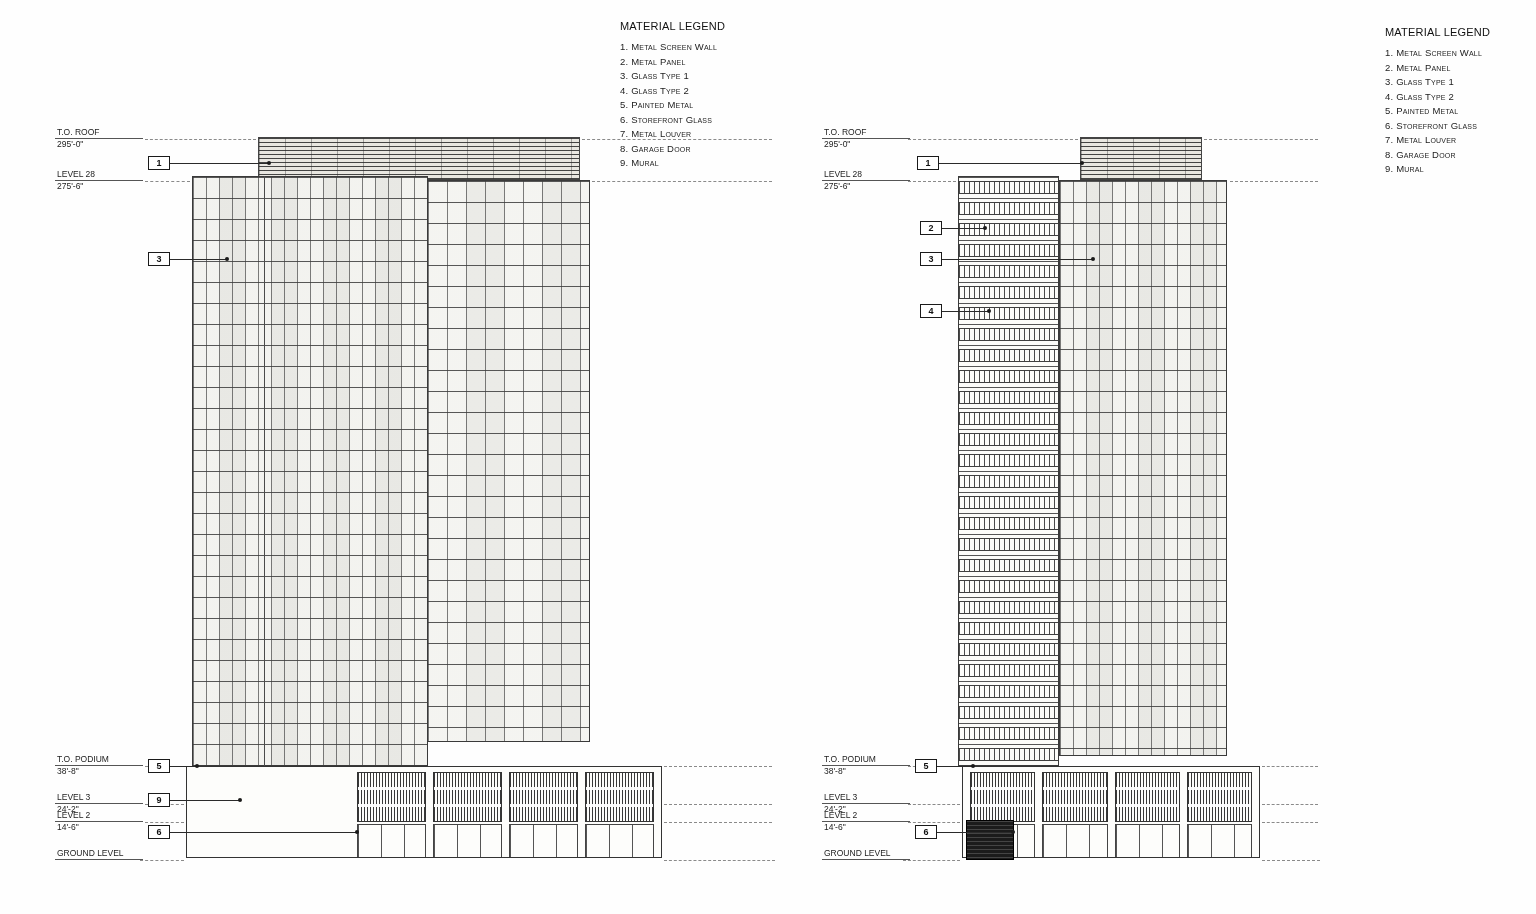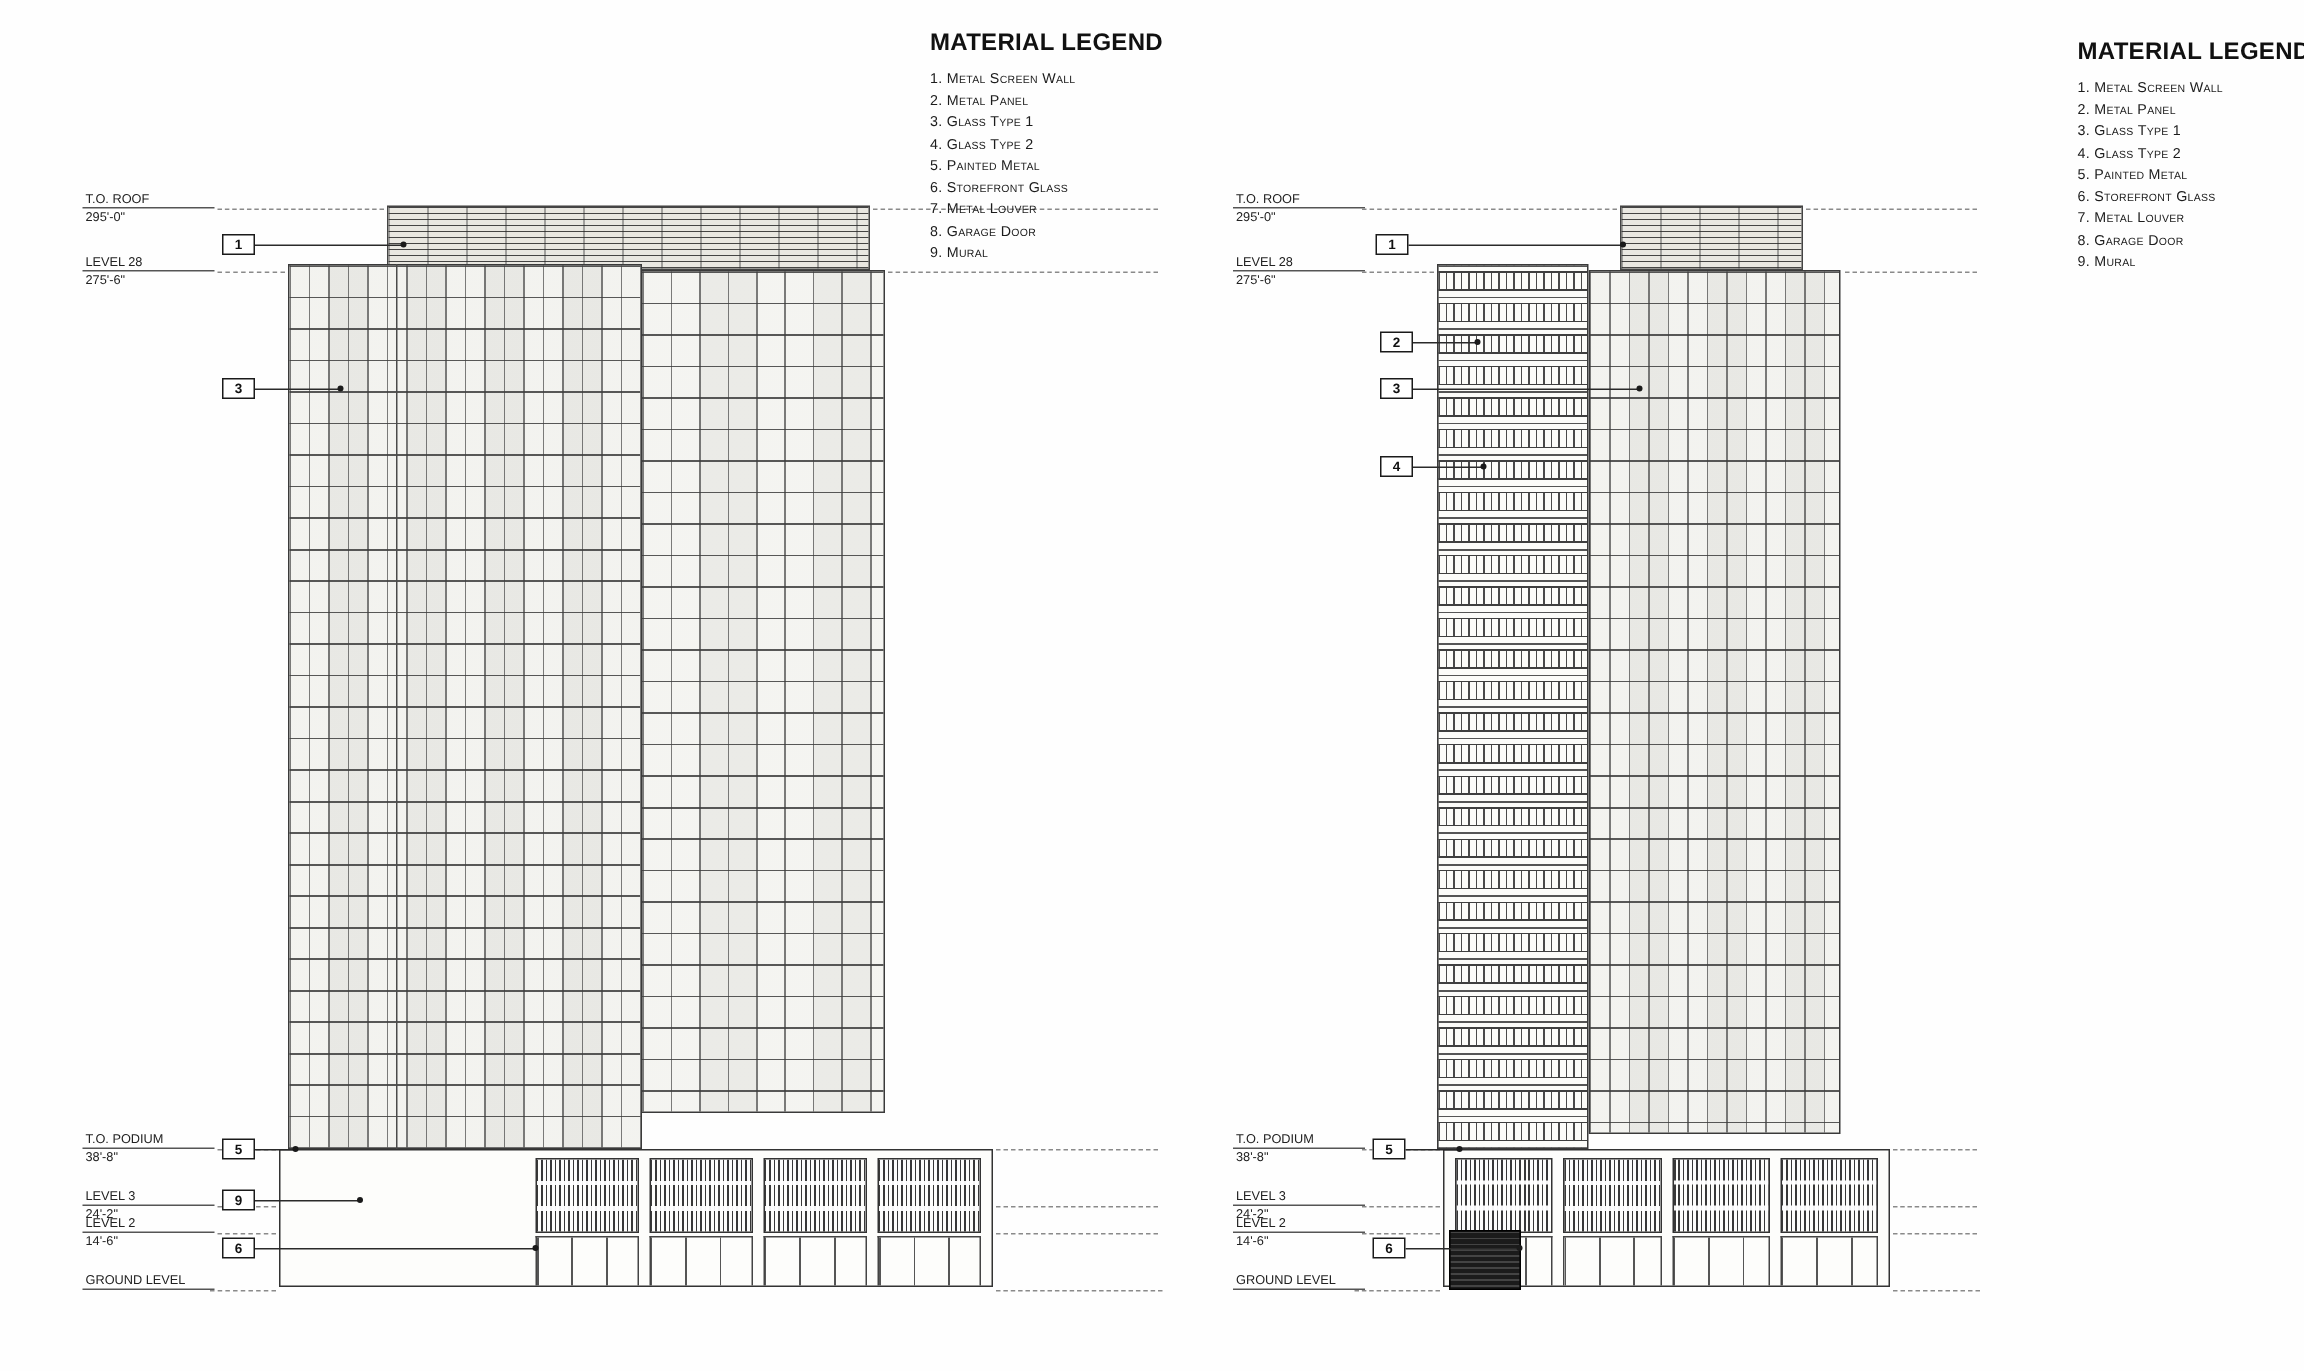--- a/index.html
+++ b/index.html
@@ -4,21 +4,21 @@
 <style>
   html,body { margin:0; padding:0; background:#ffffff; }
   .canvas {
     position:relative; width:1536px; height:914px; background:#fefefe;
     font-family:"Liberation Sans", sans-serif; color:#222; overflow:hidden;
   }
   .layer { position:absolute; inset:0; }
 
   
   .legend { position:absolute; width:160px; }
-  .legend-title { font-weight:bold; font-size:16px; letter-spacing:.2px; margin-bottom:9px; color:#111; }
+  .legend-title { font-weight:normal; font-size:11px; letter-spacing:.2px; margin-bottom:9px; color:#111; }
   .legend-item { font-size:9.5px; font-variant:small-caps; letter-spacing:.2px; margin-bottom:3.5px; white-space:nowrap; color:#1c1c1c; }
 
   
   .level { position:absolute; width:88px; font-size:8.5px; line-height:10px; color:#222; }
   .level-name { padding-left:2px; white-space:nowrap; }
   .level-line { border-top:1px solid #555; margin-top:1px; }
   .level-elev { padding-left:2px; white-space:nowrap; }
 
   .dash { position:absolute; height:0; border-top:1px dashed #8a8a8a; }
 

